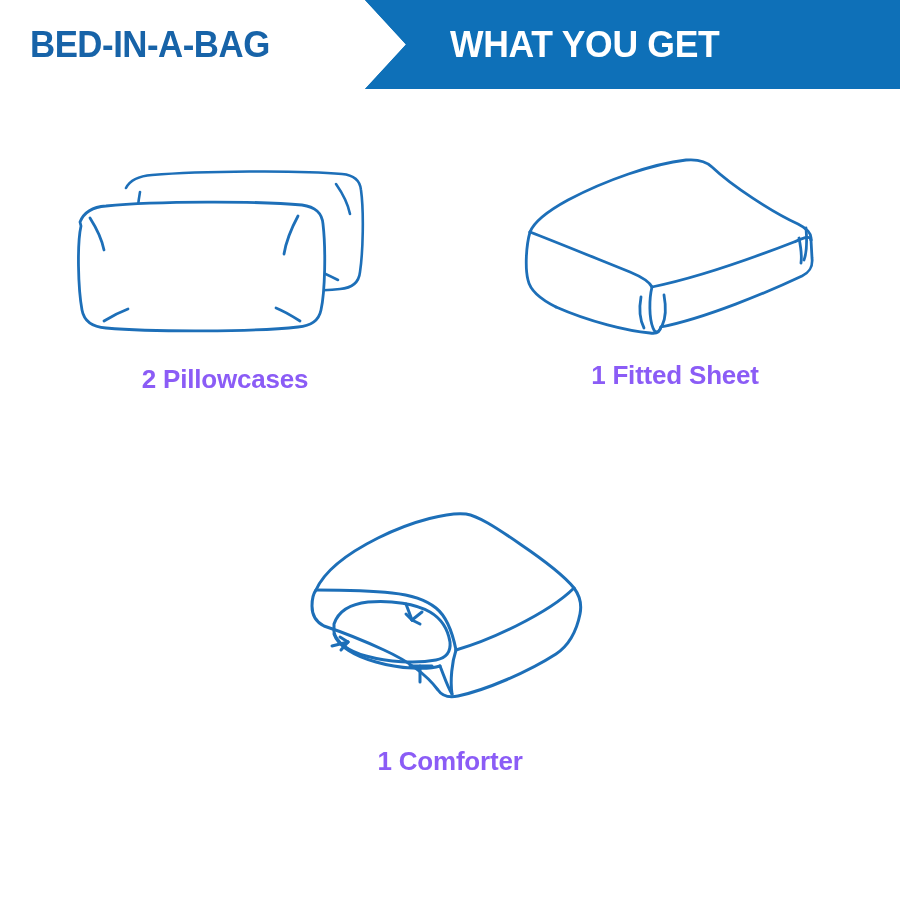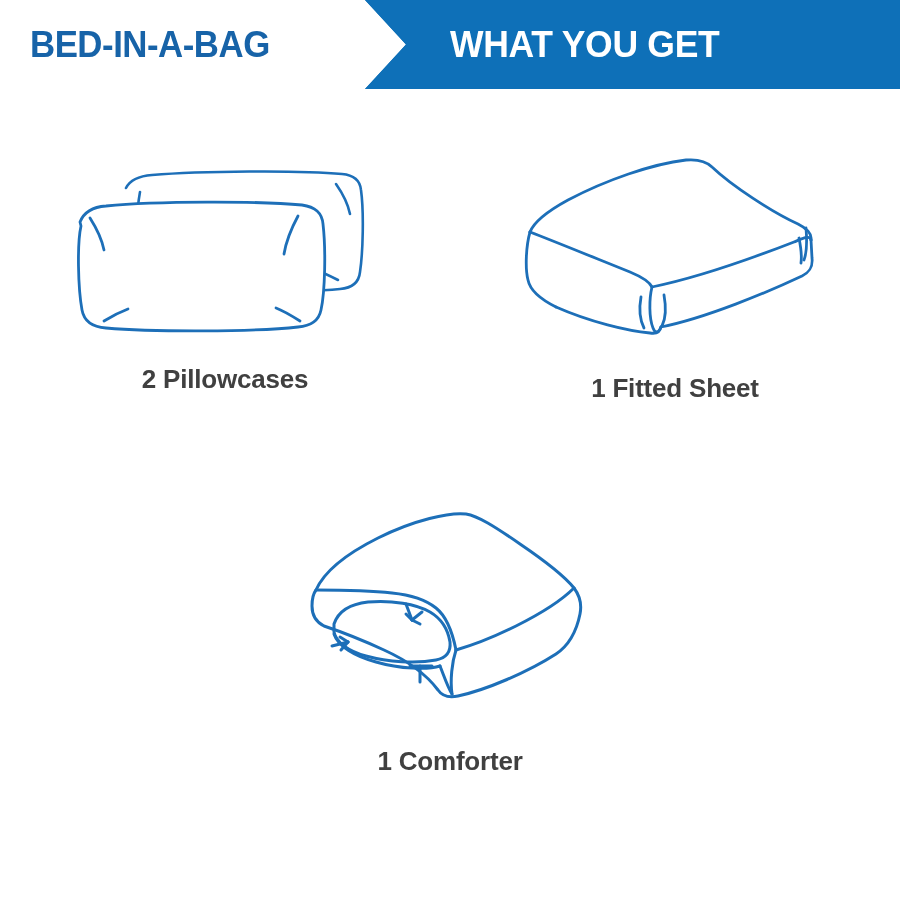--- a/index.html
+++ b/index.html
@@ -84,27 +84,27 @@
     height: 320px;
     display: flex;
     justify-content: center;
   }
   .art {
     display: block;
   }
   .caption {
     font-size: 26px;
     font-weight: bold;
-    color: #404040;
+    color: #8b5cf6;
     text-align: center;
     letter-spacing: -0.2px;
     white-space: nowrap;
   }
   .cap-pillow { margin-top: 24px; }
-  .cap-sheet  { margin-top: 33px; }
+  .cap-sheet  { margin-top: 20px; }
   .cap-comf   { margin-top: 36px; }
 </style>
 </head>
 <body>
 
 <div class="banner">
 
   <svg class="banner-bg" viewBox="0 0 900 89" width="900" height="89">
 
     <path d="M 900 0 L 900 89 L 0 89 L 0 89 L 365 89 L 406 44.5 L 365 0 Z" fill="#0E70B8"></path>

